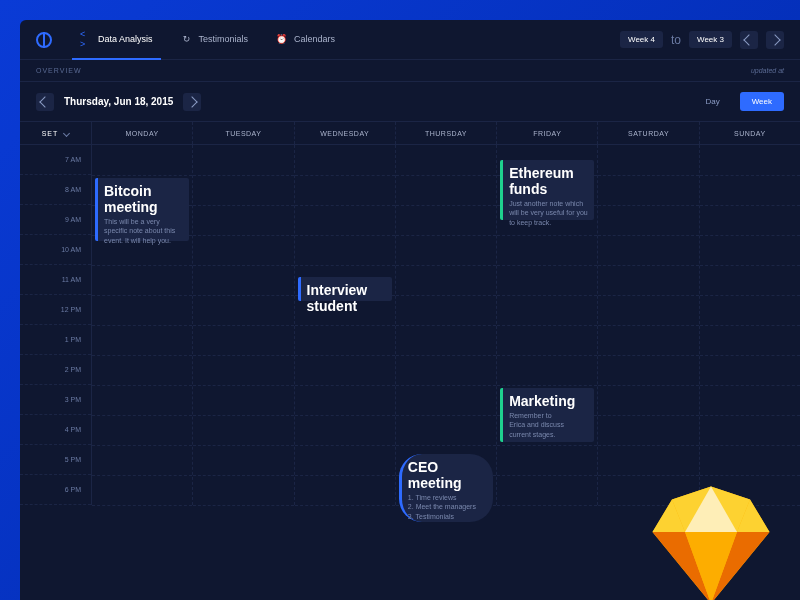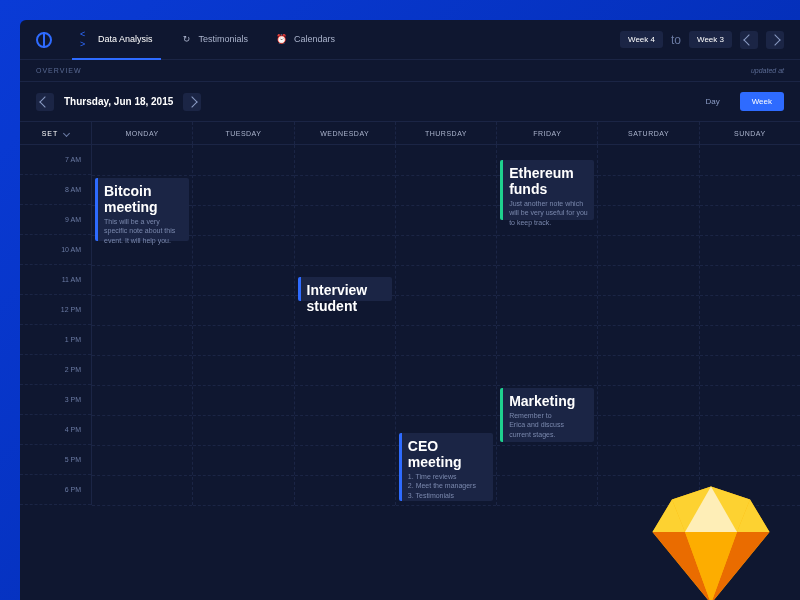--- a/index.html
+++ b/index.html
@@ -214,21 +214,21 @@
           <div class="hline" style="top: 90px;"></div>
           <div class="hline" style="top: 120px;"></div>
           <div class="hline" style="top: 150px;"></div>
           <div class="hline" style="top: 180px;"></div>
           <div class="hline" style="top: 210px;"></div>
           <div class="hline" style="top: 240px;"></div>
           <div class="hline" style="top: 270px;"></div>
           <div class="hline" style="top: 300px;"></div>
           <div class="hline" style="top: 330px;"></div>
           <div class="hline" style="top: 360px;"></div>
-          <div class="event" style="top: 288px; height: 68px;">
+          <div class="event" style="top: 309px; height: 68px; border-radius: 23px;">
             <div class="event-title">CEO meeting</div>
             <div class="event-note" style="white-space: pre-line;">1. Time reviews
 2. Meet the managers
 3. Testimonials</div>
           </div>
         </div>
         <div class="day-column">
           <div class="hline" style="top: 30px;"></div>
           <div class="hline" style="top: 60px;"></div>
           <div class="hline" style="top: 90px;"></div>

